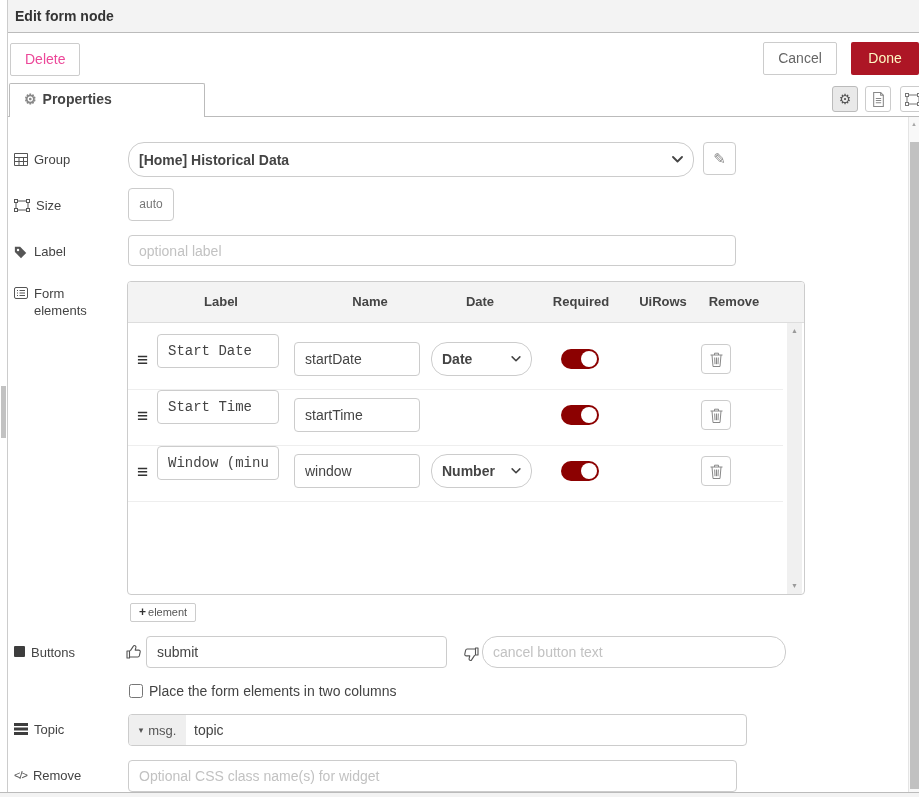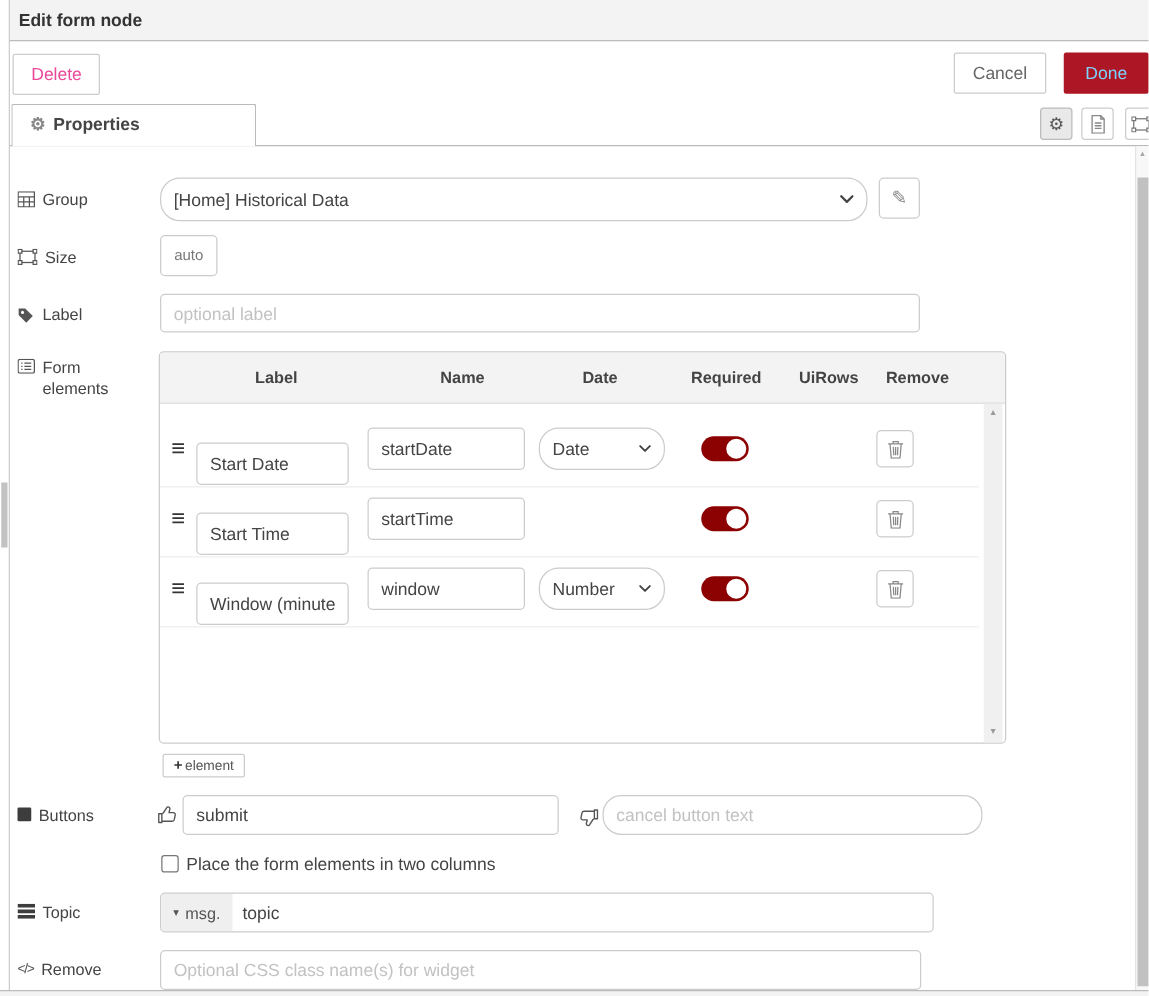--- a/index.html
+++ b/index.html
@@ -12,57 +12,57 @@
 
   
   .dlg-header { position:absolute; left:8px; top:0; right:0; height:33px; background:#f3f3f3; border-bottom:1px solid #bbb; }
   .dlg-title { font-size:14px; font-weight:bold; color:#333; line-height:32px; padding-left:7px; }
 
   
   .btnbar { position:absolute; left:8px; top:34px; right:0; height:48px; background:#fff; }
   .btn { display:inline-block; border:1px solid #ccc; border-radius:2px; background:#fff; font-size:14px; text-align:center; cursor:pointer; }
   .btn-delete { position:absolute; left:2px; top:9px; height:33px; line-height:31px; padding:0 14px; color:#ec4899; }
   .btn-cancel { position:absolute; right:82px; top:8px; width:74px; height:33px; line-height:31px; color:#666; }
-  .btn-done { position:absolute; right:0; top:8px; width:68px; height:33px; line-height:33px; background:var(--accent-red); border:none; color:#7dd3fc; border-radius:2px; }
+  .btn-done { position:absolute; right:0; top:8px; width:68px; height:33px; line-height:33px; background:var(--accent-red); border:none; color:#fef9c3; border-radius:2px; }
 
   
   .tabbar { position:absolute; left:8px; top:82px; right:0; height:35px; background:#fff; }
   .tabbar-line { position:absolute; left:0; right:0; bottom:0; height:1px; background:#bbb; }
   .tab { position:absolute; left:1px; top:1px; width:196px; height:34px; background:#fff; border:1px solid #bbb; border-bottom:none; border-radius:2px 2px 0 0; z-index:2; }
   .tab-inner { font-size:14px; font-weight:bold; color:#444; line-height:31px; padding-left:14px; }
   .tab-gear { color:#888; font-size:14px; margin-right:6px; }
   .mini-btn { position:absolute; top:4px; width:26px; height:26px; border:1px solid #ccc; border-radius:3px; background:#fff; text-align:center; line-height:24px; }
   .mini-gear { right:61px; background:#e9e9e9; border-color:#bbb; color:#555; font-size:14px; }
   .mini-doc { right:28px; }
   .mini-obj { right:-7px; }
 
   
   .flabel { position:absolute; left:14px; font-size:13px; color:#444; display:flex; align-items:flex-start; gap:6px; line-height:17px; }
   .flabel svg, .flabel .sq { margin-top:2px; flex:none; }
   .input { border:1px solid #ccc; border-radius:4px; font-size:14px; color:#444; padding:0 10px; font-family:"Liberation Sans", sans-serif; background:#fff; outline:none; }
   .input::placeholder { color:#c2c2c2; opacity:1; }
 
-  .fake-select { position:absolute; border:1px solid #ccc; border-radius:16px; background:#fff; font-size:14px; color:#444; display:flex; align-items:center; padding:0 10px; justify-content:space-between; cursor:pointer; }
+  .fake-select { position:absolute; border:1px solid #ccc; border-radius:16px; background:#fff; font-size:14px; color:#444; display:flex; align-items:center; padding:0 10px; justify-content:space-between; cursor:pointer;font-weight:bold; }
   .chev { flex:none; margin-left:6px; }
 
   .group-select { left:128px; top:142px; width:566px; height:35px; }
   .pencil-btn { position:absolute; left:703px; top:142px; width:33px; height:33px; border:1px solid #ccc; border-radius:4px; background:#fff; text-align:center; line-height:31px; color:#888; font-size:15px; cursor:pointer; }
   .size-btn { position:absolute; left:128px; top:188px; width:46px; height:33px; border:1px solid #ccc; border-radius:4px; background:#fff; font-size:12px; color:#777; text-align:center; line-height:31px; cursor:pointer; }
   .label-input { position:absolute; left:128px; top:235px; width:608px; height:31px; }
 
   
   .etable { position:absolute; left:127px; top:281px; width:678px; height:314px; border:1px solid #ccc; border-radius:4px; background:#fff; overflow:hidden; }
   .ehead { position:relative; height:41px; background:#f3f3f3; border-bottom:1px solid #ddd; }
   .ehead span { position:absolute; top:12px; transform:translateX(-50%); font-size:13px; font-weight:bold; color:#444; white-space:nowrap; }
   .h0{left:93px} .h1{left:242px} .h2{left:352px} .h3{left:453px} .h4{left:535px} .h5{left:606px}
   .ebody { position:relative; height:272px; }
   .trow { position:absolute; left:0; width:655px; height:56px; border-bottom:1px solid #eee; }
   .r0{top:11px} .r1{top:67px} .r2{top:123px}
   .drag { position:absolute; left:9px; top:15px; width:18px; font-size:19px; font-weight:bold; color:#333; cursor:grab; line-height:22px; }
-  .cell-label { position:absolute; left:29px; top:20px; width:122px; height:34px; }
+  .cell-label { position:absolute; left:29px; top:0; width:122px; height:34px;font-family:Liberation Mono, monospace; }
   .cell-name  { position:absolute; left:166px; top:8px; width:126px; height:34px; }
   .cell-type  { left:303px; top:8px; width:101px; height:34px; }
   .toggle { position:absolute; left:433px; top:15px; width:38px; height:20px; border-radius:10px; background:var(--toggle-red); cursor:pointer; }
   .toggle::after { content:""; position:absolute; right:2px; top:2px; width:16px; height:16px; border-radius:50%; background:#fff; }
   .trash-btn { position:absolute; left:573px; top:10px; width:30px; height:30px; border:1px solid #ccc; border-radius:4px; background:#fff; cursor:pointer; display:flex; align-items:center; justify-content:center; }
   .inner-scroll { position:absolute; left:659px; top:0; width:15px; height:272px; background:#f0f0f0; }
   .inner-scroll .up, .inner-scroll .dn { position:absolute; left:0; width:15px; text-align:center; font-size:7px; color:#9a9a9a; }
   .inner-scroll .up { top:4px; } .inner-scroll .dn { bottom:6px; }
 
   .add-el-btn { position:absolute; left:130px; top:603px; height:19px; padding:0 8px; border:1px solid #ccc; border-radius:2px; background:#fff; font-size:11px; color:#555; line-height:17px; cursor:pointer; }

